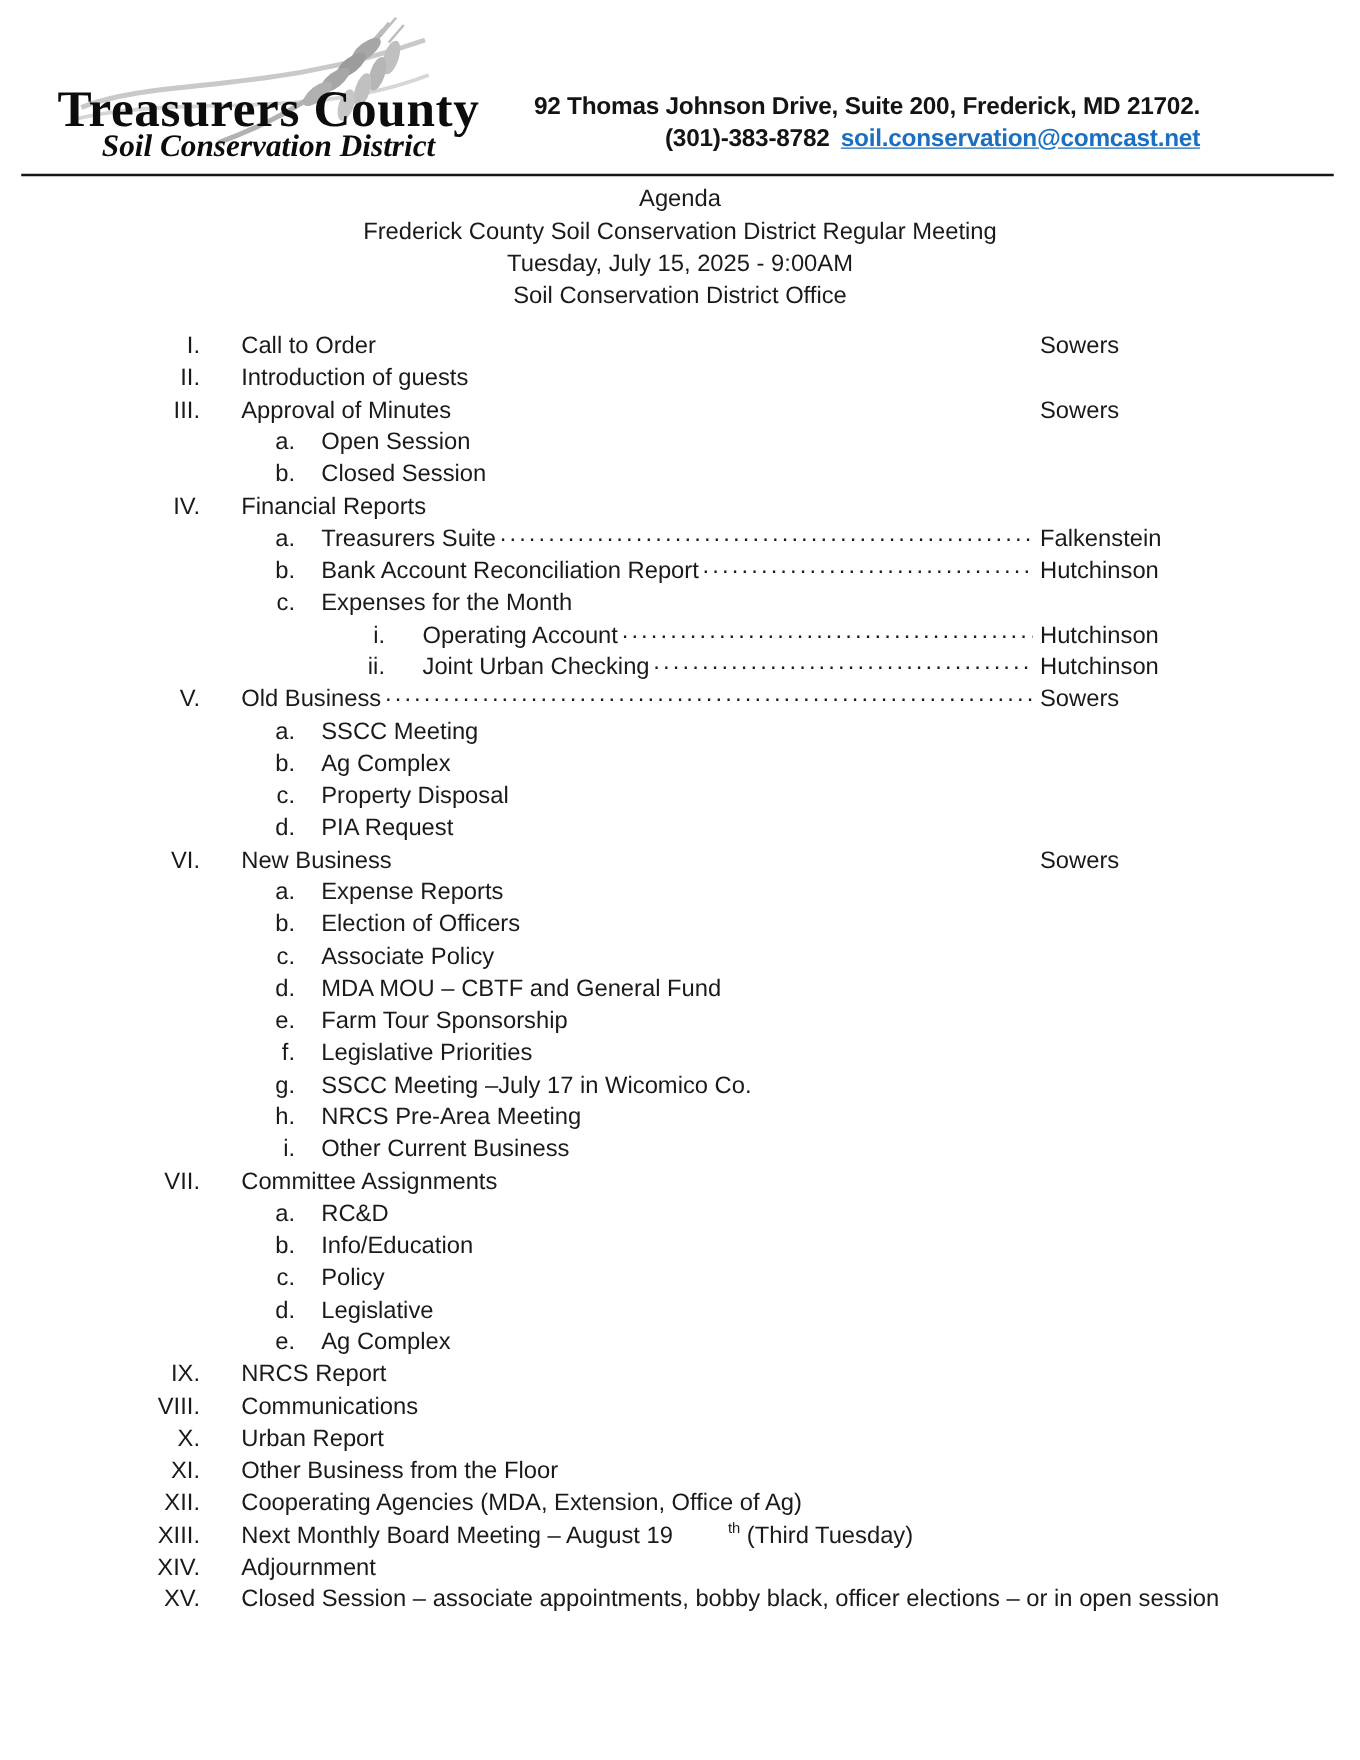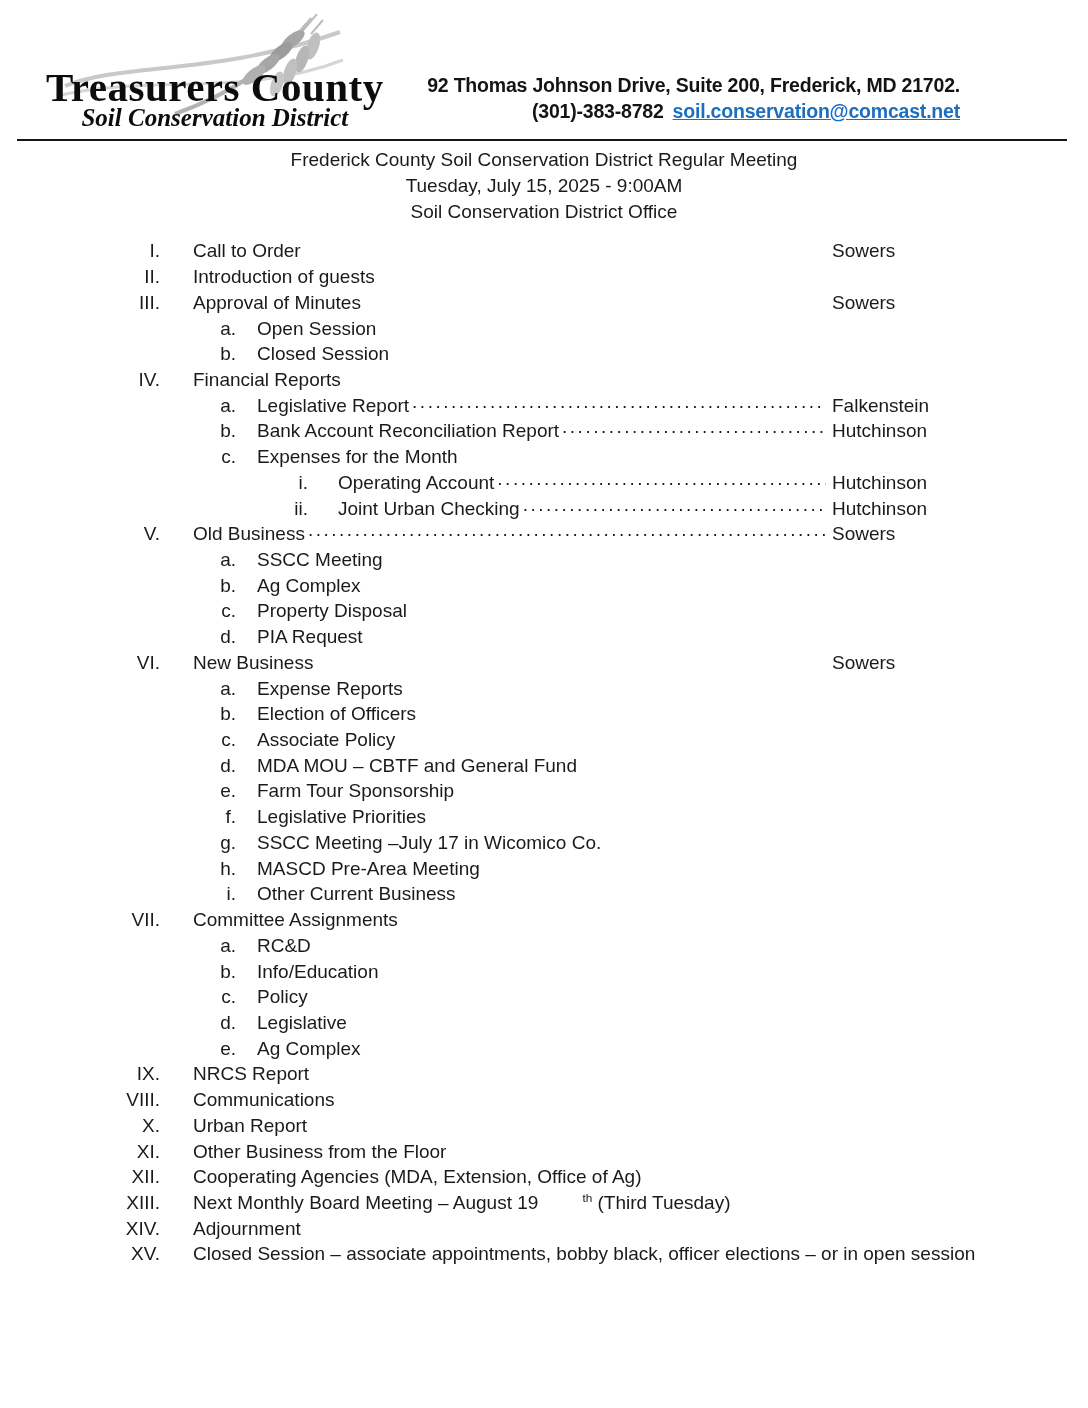--- a/index.html
+++ b/index.html
@@ -134,20 +134,21 @@
       <div class="addr-line1">92 Thomas Johnson Drive, Suite 200, Frederick, MD 21702.</div>
       <div class="addr-line2">
         <span>(301)-383-8782</span><a href="#" class="addr-email" style="color: rgb(27, 111, 192);">soil.conservation@comcast.net</a>
       </div>
     </div>
   </div>
 
   <div class="rule"></div>
 
   <div class="title-block">
+    <div>Agenda</div>
     <div>Frederick County Soil Conservation District Regular Meeting</div>
     <div>Tuesday, July 15, 2025 - 9:00AM</div>
     <div>Soil Conservation District Office</div>
   </div>
 
   <div class="agenda">
       <div class="row lvl0">
         <span class="num">I.</span>
         <span class="label">Call to Order</span>
         <span class="leader"></span>
@@ -174,21 +175,21 @@
         <span class="label">Closed Session</span>
         <span class="leader"></span>
       </div>
       <div class="row lvl0">
         <span class="num">IV.</span>
         <span class="label">Financial Reports</span>
         <span class="leader"></span>
       </div>
       <div class="row lvl1">
         <span class="num">a.</span>
-        <span class="label">Legislative Report</span>
+        <span class="label">Treasurers Suite</span>
         <span class="leader dotted"></span>
         <span class="name">Falkenstein</span>
       </div>
       <div class="row lvl1">
         <span class="num">b.</span>
         <span class="label">Bank Account Reconciliation Report</span>
         <span class="leader dotted"></span>
         <span class="name">Hutchinson</span>
       </div>
       <div class="row lvl1">
@@ -270,21 +271,21 @@
         <span class="label">Legislative Priorities</span>
         <span class="leader"></span>
       </div>
       <div class="row lvl1">
         <span class="num">g.</span>
         <span class="label">SSCC Meeting –July 17 in Wicomico Co.</span>
         <span class="leader"></span>
       </div>
       <div class="row lvl1">
         <span class="num">h.</span>
-        <span class="label">MASCD Pre-Area Meeting</span>
+        <span class="label">NRCS Pre-Area Meeting</span>
         <span class="leader"></span>
       </div>
       <div class="row lvl1">
         <span class="num">i.</span>
         <span class="label">Other Current Business</span>
         <span class="leader"></span>
       </div>
       <div class="row lvl0">
         <span class="num">VII.</span>
         <span class="label">Committee Assignments</span>

